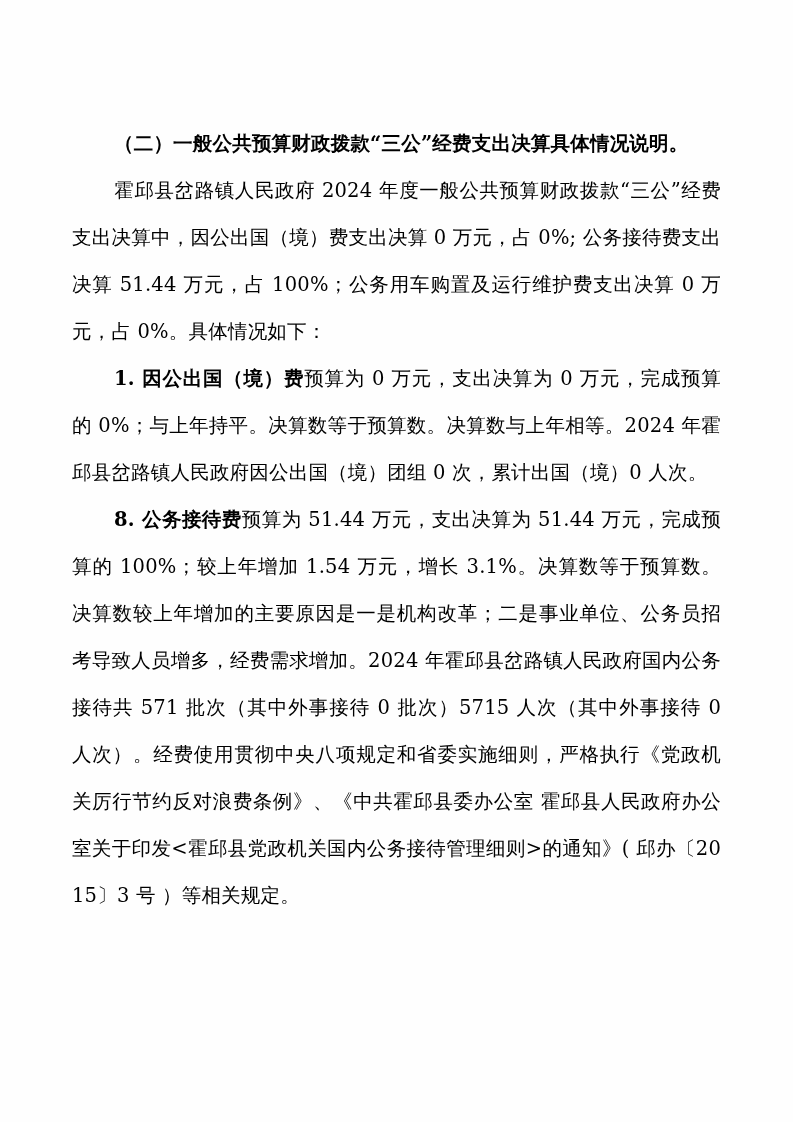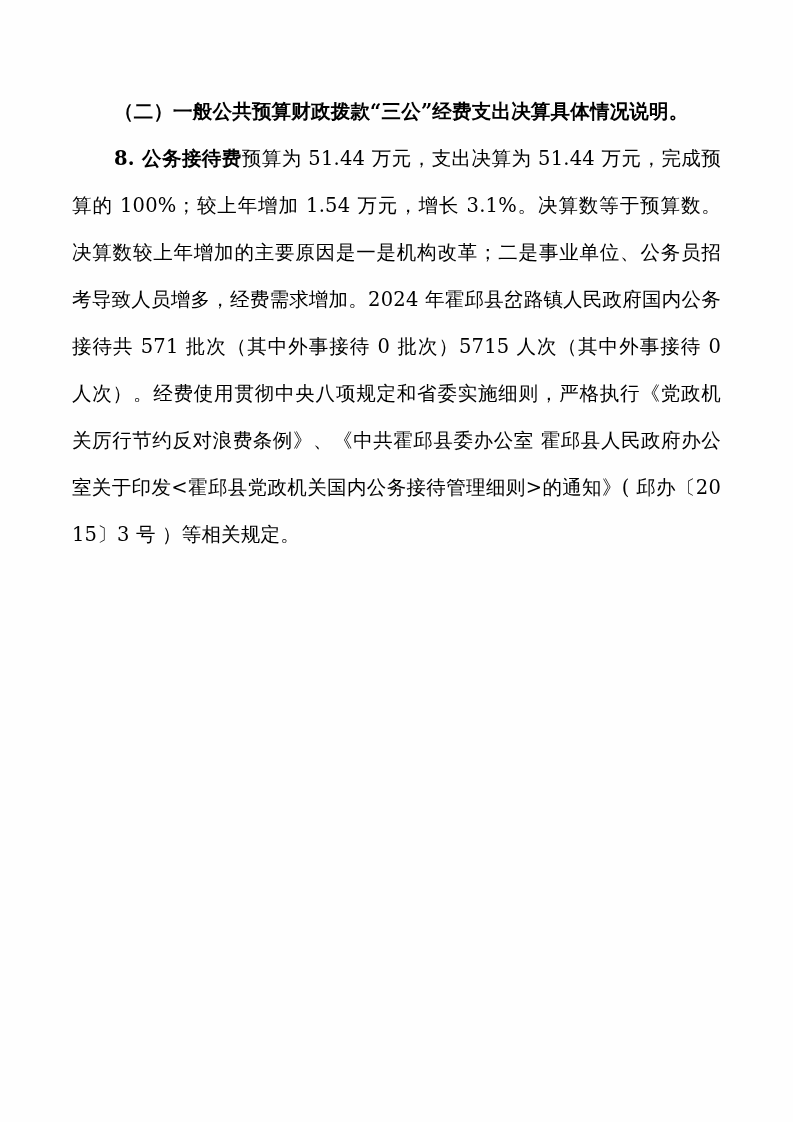--- a/index.html
+++ b/index.html
@@ -13,21 +13,21 @@
     font-family: "DejaVu Serif", "Liberation Serif", serif;
     color: #000000;
     overflow: hidden;
   }
   .page {
     position: relative;
     width: 793px;
     height: 1122px;
     background: #fefefe;
     box-sizing: border-box;
-    padding: 88px 72px 80px 72px;
+    padding: 120px 72px 80px 72px;
   }
   .doc-body {
     width: 100%;
   }
   p.para {
     margin: 0 0 0 0;
     font-size: 19.5px;
     line-height: 47px;
     text-align: justify;
     text-justify: inter-ideograph;
@@ -51,20 +51,26 @@
 </head>
 <body>
 
 <div class="page">
   <div class="doc-body">
 
     <p class="para para-heading">
       <span class="indent"></span><span class="heading">（二）一般公共预算财政拨款“三公”经费支出决算具体情况说明。</span>
     </p>
 
+    <p class="para">
+      <span class="indent"></span><span>霍邱县岔路镇人民政府 2024 年度一般公共预算财政拨款“三公”经费支出决算中，因公出国（境）费支出决算 0 万元，占 0%; 公务接待费支出决算 51.44 万元，占 100%；公务用车购置及运行维护费支出决算 0 万元，占 0%。具体情况如下：</span>
+    </p>
 
+    <p class="para">
+      <span class="indent"></span><span class="bold">1. 因公出国（境）费</span><span>预算为 0 万元，支出决算为 0 万元，完成预算的 0%；与上年持平。决算数等于预算数。决算数与上年相等。2024 年霍邱县岔路镇人民政府因公出国（境）团组 0 次，累计出国（境）0 人次。</span>
+    </p>
 
     <p class="para">
       <span class="indent"></span><span class="bold">8. 公务接待费</span><span>预算为 51.44 万元，支出决算为 51.44 万元，完成预算的 100%；较上年增加 1.54 万元，增长 3.1%。决算数等于预算数。决算数较上年增加的主要原因是一是机构改革；二是事业单位、公务员招考导致人员增多，经费需求增加。2024 年霍邱县岔路镇人民政府国内公务接待共 571 批次（其中外事接待 0 批次）5715 人次（其中外事接待 0 人次）。经费使用贯彻中央八项规定和省委实施细则，严格执行《党政机关厉行节约反对浪费条例》、《中共霍邱县委办公室 霍邱县人民政府办公室关于印发&lt;霍邱县党政机关国内公务接待管理细则&gt;的通知》( 邱办〔2015〕3 号 ）等相关规定。</span>
     </p>
 
   </div>
 </div>
 
 </body></html>

